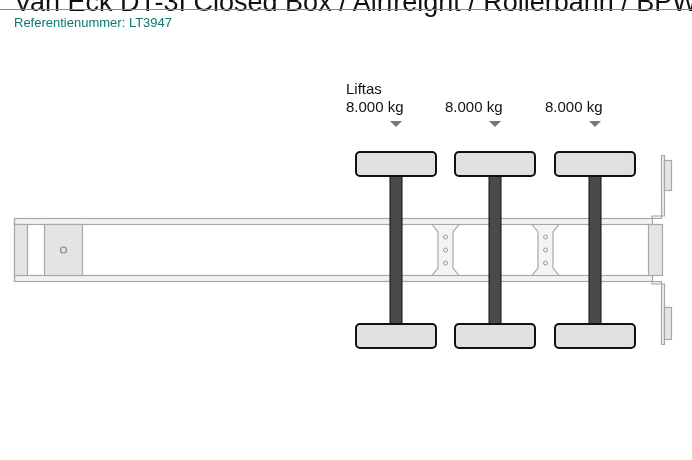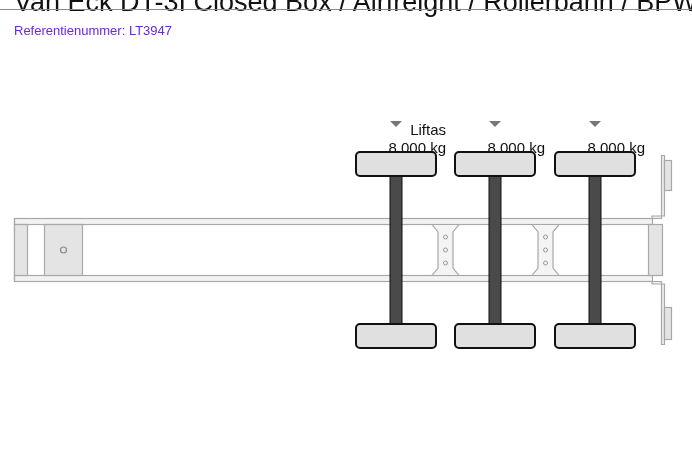--- a/index.html
+++ b/index.html
@@ -2,23 +2,23 @@
 <html><head>
 <meta charset="utf-8">
 <style>
   html, body { margin: 0; padding: 0; background: #ffffff; }
   body { width: 692px; height: 460px; position: relative; overflow: hidden; font-family: "Liberation Sans", sans-serif; }
   .title {
     position: absolute; left: 14px; top: -14px; width: 680px;
     font-size: 27px; color: #111; white-space: nowrap; overflow: hidden; line-height: 32px;
   }
   .title-rule { position: absolute; left: 0; top: 9px; width: 692px; height: 1px; background: #8a8a8a; }
-  .ref { position: absolute; left: 14px; top: 15px; font-size: 13px; color: #6d28d9; line-height: 16px; margin-top: 8px; }
+  .ref { position: absolute; left: 14px; top: 15px; font-size: 13px; color: #0f766e; line-height: 16px; }
   .axle-label {
-    position: absolute; width: 100px; text-align: right; font-size: 15px; color: #111; line-height: 18px; margin-top: 41px;
+    position: absolute; width: 100px; text-align: left; font-size: 15px; color: #111; line-height: 18px;
   }
   svg.diagram { position: absolute; left: 0; top: 0; }
 </style>
 </head>
 <body>
 
 <div class="title">Van Eck DT-3I Closed Box / Airfreight / Rollerbahn / BPW Axl...</div>
 <div class="title-rule"></div>
 <div class="ref">Referentienummer: LT3947</div>
 

